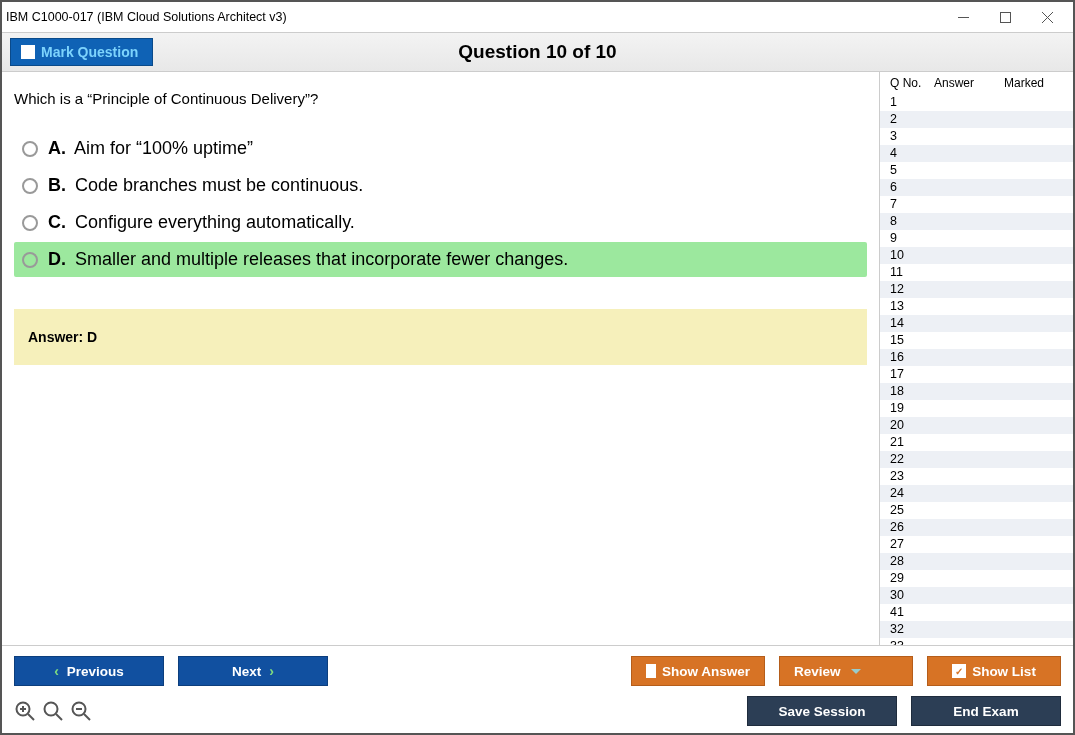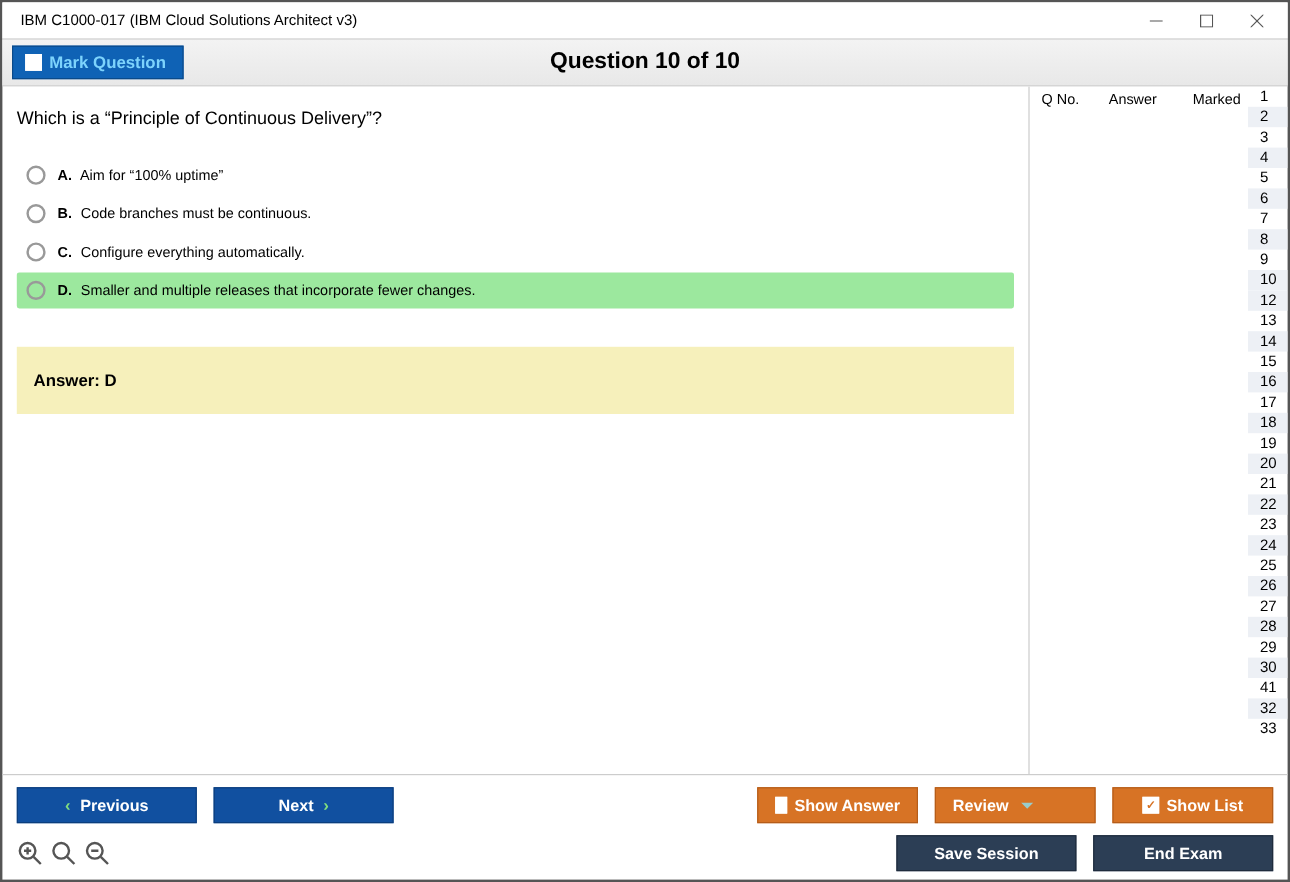--- a/index.html
+++ b/index.html
@@ -16,21 +16,21 @@
     display: flex;
     flex-direction: column;
     background: #fff;
   }
   .titlebar {
     display: flex;
     align-items: center;
     justify-content: space-between;
     height: 30px;
     background: #fff;
-    padding: 0 6px 0 15px;
+    padding: 0 6px 0 4px;
     font-size: 12.5px;
     color: #000;
   }
   .titlebar .title { }
   .winbtns { display: flex; gap: 2px; }
   .winbtn {
     width: 40px; height: 26px;
     display: flex; align-items: center; justify-content: center;
     color: #666;
   }
@@ -83,52 +83,52 @@
   .qtext {
     font-size: 15px;
     margin-bottom: 24px;
   }
   .choices { }
   .choice {
     display: flex;
     align-items: center;
     gap: 10px;
     padding: 7px 8px;
-    font-size: 12px;
+    font-size: 18px;
     cursor: pointer;
     border-radius: 2px;
     margin-bottom: 2px;
   }
   .choice.selected { background: #9ce89e; }
   .radio {
     width: 16px; height: 16px; border: 2px solid #999; border-radius: 50%;
     flex-shrink: 0;
   }
   .choice .b { font-weight: bold; margin-right: 4px; }
   .answerbox {
     background: #f6f0bb;
     padding: 20px 14px;
     margin-top: 30px;
     font-size: 14px;
     font-weight: bold;
   }
   .sidepanel {
-    width: 216px;
+    width: 194px;
     border-left: 1px solid #ccc;
-    display: flex; flex-direction: row;
+    display: flex; flex-direction: column;
     font-size: 12.5px;
   }
   .sidehead {
     display: flex;
     padding: 4px 6px 4px 10px;
     color: #000;
     font-size: 12px;
   }
   .sidehead .c1 { width: 44px; }
-  .sidehead .c2 { width: 70px; margin-left: 12px; }
+  .sidehead .c2 { width: 70px; }
   .sidehead .c3 { flex:1; }
   .qlist-wrapper {
     flex: 1;
     position: relative;
     overflow: hidden;
   }
   .qlist {
     position: absolute;
     top: 0; bottom: 0; left: 0; right: 0;
     overflow-y: scroll;
@@ -301,20 +301,25 @@
               <div class="c2"></div>
               <div class="c3"></div>
             </div>
             <div class="qrow">
               <div class="c1">9</div>
               <div class="c2"></div>
               <div class="c3"></div>
             </div>
             <div class="qrow alt">
               <div class="c1">10</div>
+              <div class="c2"></div>
+              <div class="c3"></div>
+            </div>
+            <div class="qrow">
+              <div class="c1">11</div>
               <div class="c2"></div>
               <div class="c3"></div>
             </div>
             <div class="qrow alt">
               <div class="c1">12</div>
               <div class="c2"></div>
               <div class="c3"></div>
             </div>
             <div class="qrow">
               <div class="c1">13</div>

